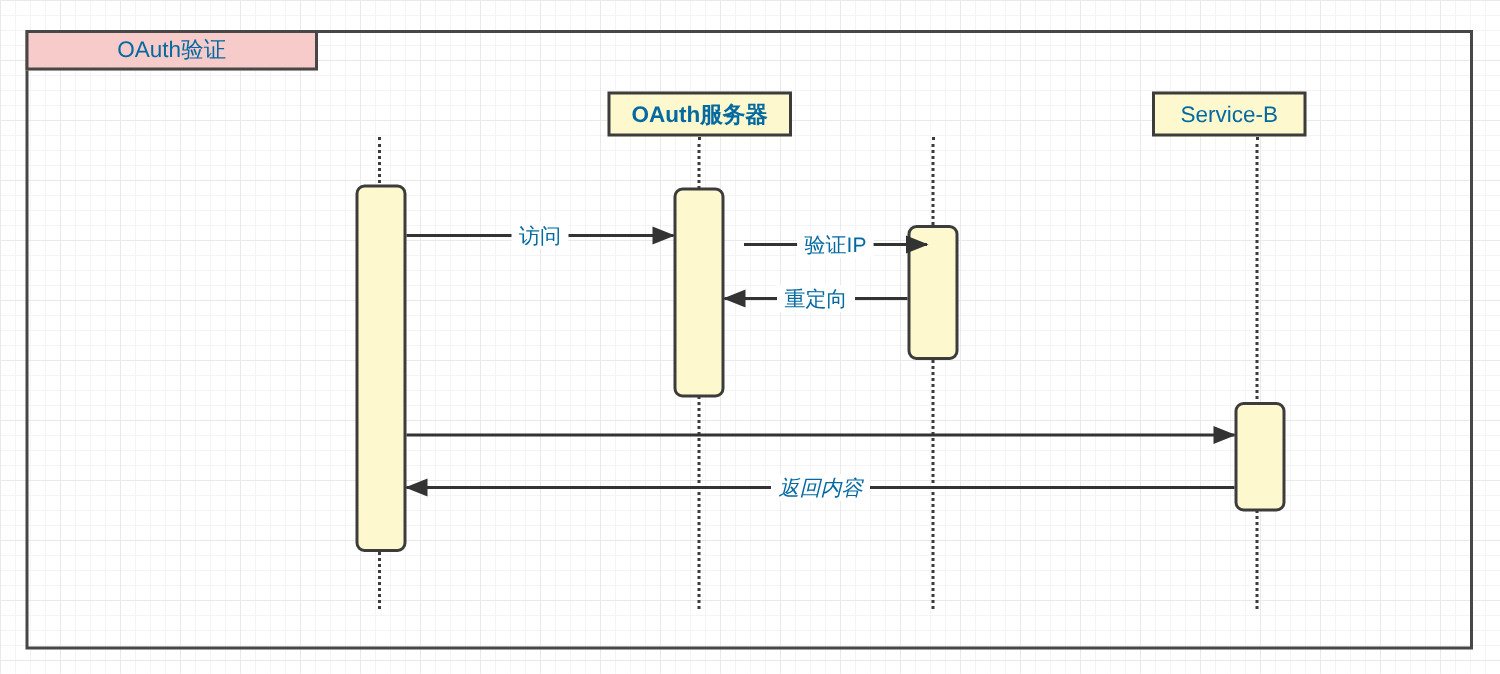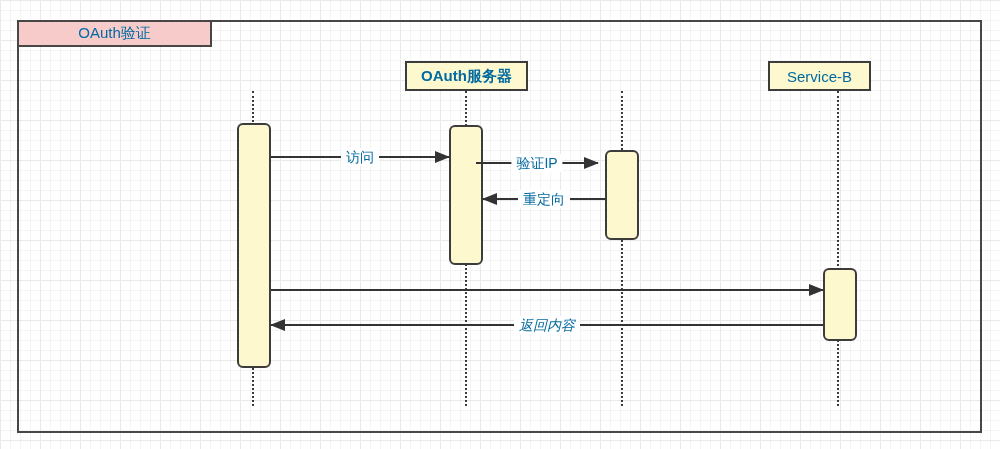--- a/index.html
+++ b/index.html
@@ -47,21 +47,21 @@
     position:absolute;width:30px;
     background:#fdf8ce;border:2px solid #3c3c3c;border-radius:6px;
     z-index:2;
   }
   .a1{left:237px;top:123px;height:241px;}
   .a2{left:449px;top:125px;height:136px;}
   .a3{left:605px;top:150px;height:86px;}
   .a4{left:823px;top:268px;height:69px;}
   .message{position:absolute;height:16px;z-index:3;}
   .m1{left:271px;top:132px;width:178px;margin-top:17px;}
-  .m2{left:476px;top:155px;width:122px;text-align:right;}
+  .m2{left:496px;top:155px;width:122px;text-align:right;}
   .m3{left:483px;top:191px;width:122px;text-decoration:underline;}
   .m4{left:271px;top:210px;width:178px;}
   .m5{left:271px;top:282px;width:552px;}
   .m6{left:271px;top:317px;width:552px;font-style:italic;}
   .msg-line{
     position:absolute;left:0;right:0;top:50%;margin-top:-1px;
     border-top:2px solid #333333;
   }
   .arrowhead{position:absolute;top:50%;width:0;height:0;transform:translateY(-50%);}
   .arrowhead.right{

